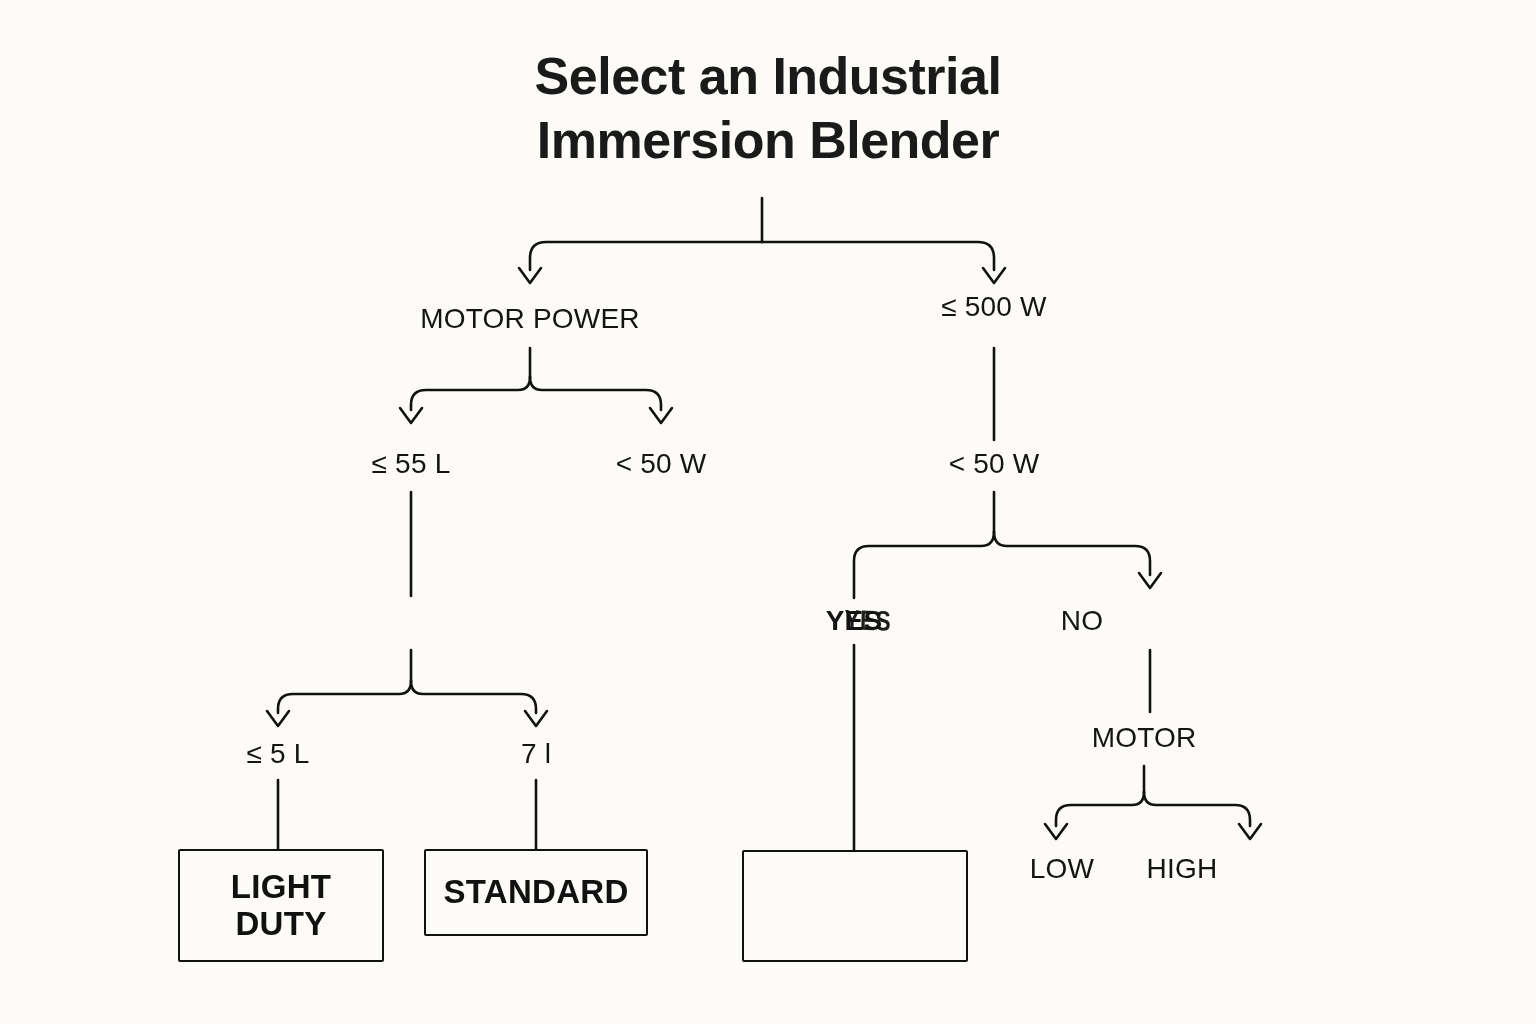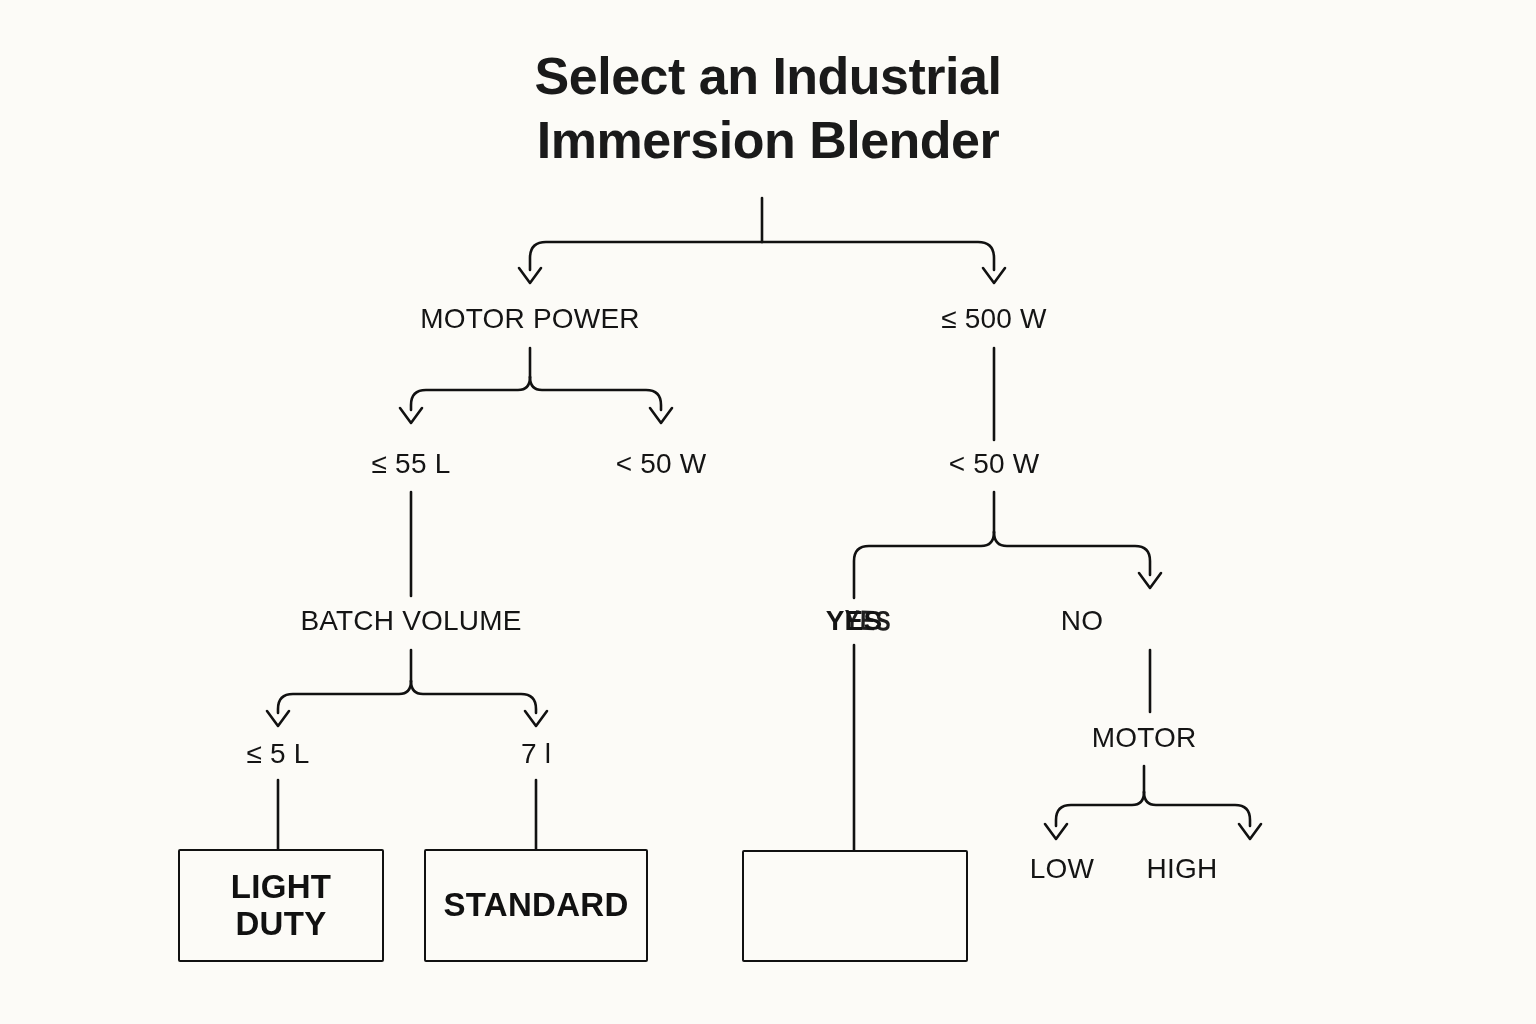--- a/index.html
+++ b/index.html
@@ -125,38 +125,37 @@
     <path d="M 1239,824 L 1250,839 L 1261,824"></path>
 
     <path d="M 278,780 L 278,849"></path>
     <path d="M 536,780 L 536,849"></path>
   </svg>
 
   <div class="title">Select an Industrial
 Immersion Blender</div>
 
   <div class="node-label" style="left:530px; top:303px;">MOTOR POWER</div>
-  <div class="node-label" style="left:994px; top:303px;">≤ 500 W</div>
+  <div class="node-label" style="left:994px; top:291px;">≤ 500 W</div>
 
   <div class="node-label" style="left:411px; top:448px;">≤ 55 L</div>
   <div class="node-label" style="left:661px; top:448px;">&lt; 50 W</div>
   <div class="node-label" style="left:994px; top:448px;">&lt; 50 W</div>
 
-  <div class="node-label" style="left:411px; top:605px;">BATCH VOLUME</div>
   <div class="node-label glitch" style="left:854px; top:605px;">
     <span>YES</span>
     <span class="ghost">YES</span>
   </div>
   <div class="node-label" style="left:1082px; top:605px;">NO</div>
 
   <div class="node-label" style="left:278px; top:738px;">≤ 5 L</div>
   <div class="node-label" style="left:536px; top:738px;">7 l</div>
   <div class="node-label" style="left:1144px; top:722px;">MOTOR</div>
 
   <div class="node-label" style="left:1062px; top:853px;">LOW</div>
   <div class="node-label" style="left:1182px; top:853px;">HIGH</div>
 
   <div class="leaf-box" style="left:178px; top:849px; width:206px; height:113px;">LIGHT
 DUTY</div>
-  <div class="leaf-box" style="left:424px; top:849px; width:224px; height:113px;">STANDARD</div>
+  <div class="leaf-box" style="left:424px; top:849px; width:224px; height:87px;">STANDARD</div>
   <div class="leaf-box" style="left:742px; top:850px; width:226px; height:112px;"></div>
 
 </div>
 
 </body></html>

